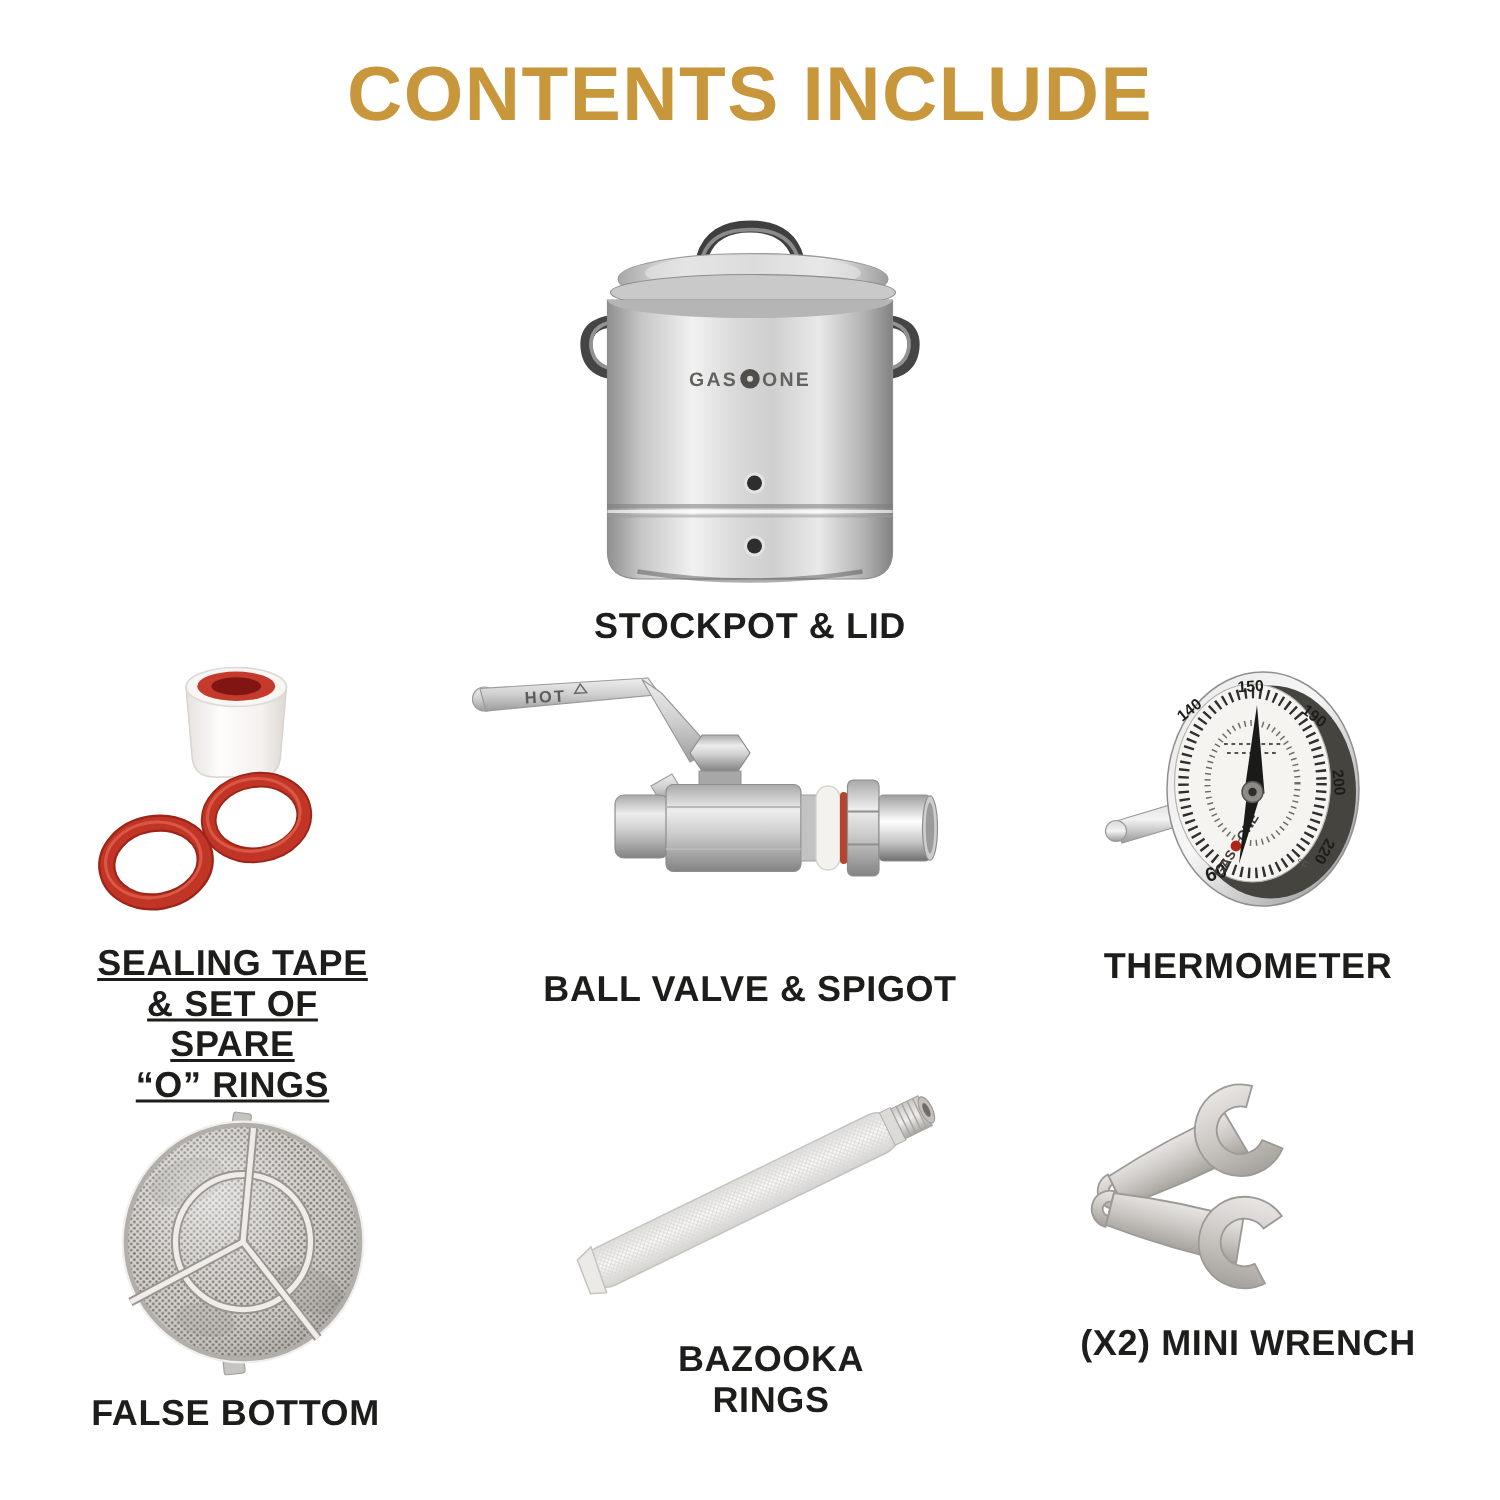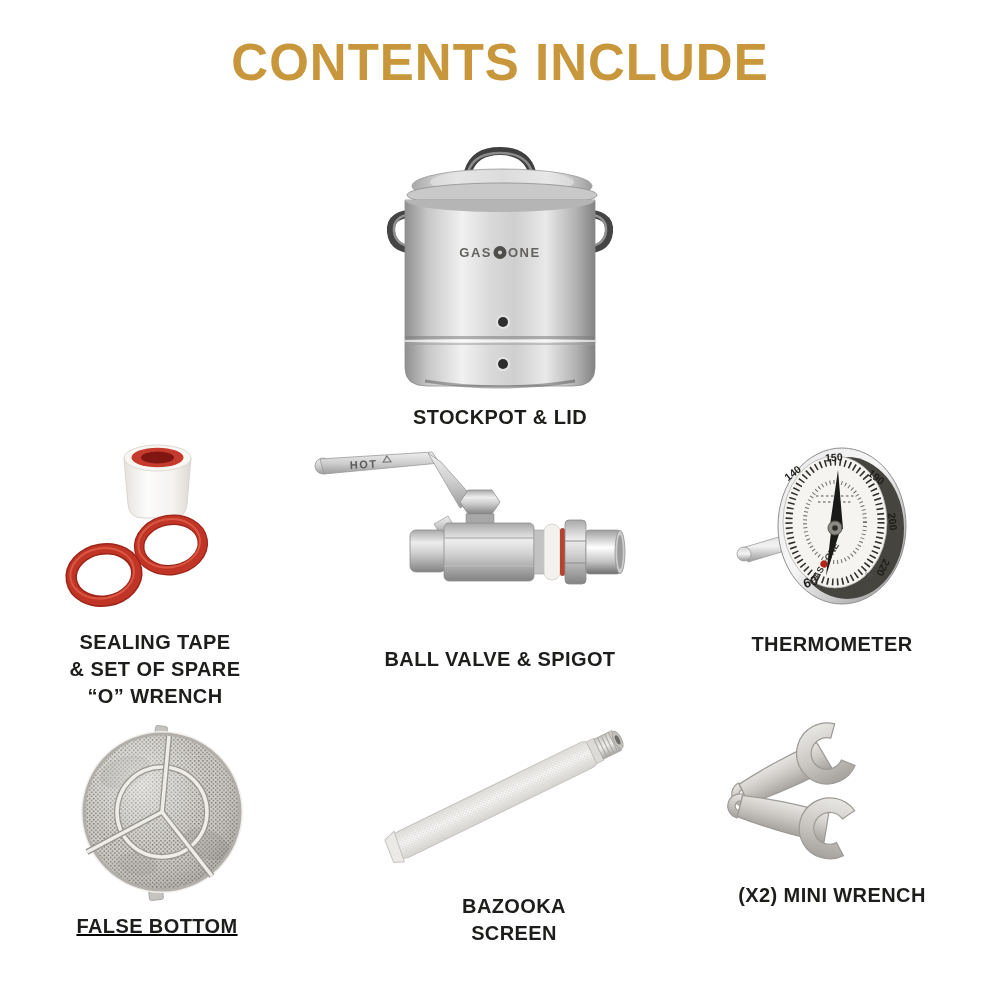--- a/index.html
+++ b/index.html
@@ -7,32 +7,32 @@
     position:relative;width:1000px;height:1000px;background:#ffffff;overflow:hidden;
     font-family:"Liberation Sans",sans-serif;
   }
   .page-title{
     position:absolute;top:37px;left:0;width:1000px;text-align:center;
     font-size:51px;font-weight:bold;letter-spacing:1px;color:#C8973B;line-height:52px;
   }
   .item{position:absolute;text-align:center;}
   .item svg{display:block;}
   .label{
-    font-weight:bold;font-size:20px;color:#1D1D1B;letter-spacing:.4px;line-height:27px;
+    font-weight:bold;font-size:24px;color:#1D1D1B;letter-spacing:.4px;line-height:27px;
   }
   
   .pos-stockpot{left:375px;top:146px;width:250px;}
   .pos-stockpot .label{margin-top:8px;}
   .pos-tape{left:55px;top:442px;width:200px;}
-  .pos-tape .label{margin-top:5px;}
+  .pos-tape .label{margin-top:5px;text-decoration:underline;}
   .pos-valve{left:310px;top:450px;width:380px;}
   .pos-valve .label{margin-top:16px;}
   .pos-thermo{left:732px;top:438px;width:200px;}
   .pos-thermo .label{margin-top:5px;text-align:center;}
-  .pos-false{left:57px;top:724px;width:200px;text-decoration:underline;}
+  .pos-false{left:57px;top:740px;width:200px;}
   .pos-false .label{margin-top:11px;}
   .pos-bazooka{left:364px;top:712px;width:300px;}
   .pos-bazooka .label{margin-top:9px;}
   .pos-wrench{left:712px;top:708px;width:240px;}
   .pos-wrench .label{margin-top:2px;}
 </style>
 </head>
 <body>
 
 <div class="canvas">
@@ -122,21 +122,21 @@
 
       <g transform="translate(49,133) rotate(-10)">
         <ellipse cx="0" cy="0" rx="33" ry="26" fill="none" stroke="#9c2418" stroke-width="11.5"></ellipse>
         <ellipse cx="0" cy="0" rx="33" ry="26" fill="none" stroke="#c13526" stroke-width="8.5"></ellipse>
         <ellipse cx="-1.5" cy="-2" rx="32" ry="25" fill="none" stroke="#e0604b" stroke-width="2" opacity="0.8"></ellipse>
       </g>
     </svg>
     <div class="label">
       <div>SEALING TAPE</div>
       <div>&amp; SET OF SPARE</div>
-      <div>“O” WRENCH</div>
+      <div>“O” RINGS</div>
     </div>
   </div>
 
   <div class="item pos-valve">
     <svg width="380" height="180" viewBox="0 0 380 180">
       <defs>
         <linearGradient id="bv-v" x1="0" y1="0" x2="0" y2="1">
           <stop offset="0" stop-color="#a9a9a9"></stop>
             <stop offset="0.3" stop-color="#ededed"></stop>
           <stop offset="0.55" stop-color="#cfcfcf"></stop>
@@ -317,21 +317,21 @@
           <rect x="222" y="-12" width="8" height="24" fill="#dddbd7" stroke="#b5b3af" stroke-width="0.7"></rect>
           <rect x="230" y="-11" width="20" height="22" fill="url(#bz-fit)" stroke="#a8a6a2" stroke-width="0.8"></rect>
           <path d="M234,-11 L234,11 M238,-11 L238,11 M242,-11 L242,11 M246,-11 L246,11" stroke="#a9a7a3" stroke-width="1"></path>
           <ellipse cx="251" cy="0" rx="4" ry="9.5" fill="#c4c1bd" stroke="#9d9b97" stroke-width="0.8"></ellipse>
           <ellipse cx="251" cy="0" rx="2" ry="5" fill="#6e6c68"></ellipse>
         </g>
       </g>
     </svg>
     <div class="label">
       <div>BAZOOKA</div>
-      <div>SCREEN</div>
+      <div>RINGS</div>
     </div>
   </div>
 
   <div class="item pos-wrench">
     <svg width="240" height="172" viewBox="0 0 240 172">
       <defs>
         <linearGradient id="wr-g" x1="0" y1="0" x2="0" y2="1">
           <stop offset="0" stop-color="#e8e6e3"></stop>
             <stop offset="0.5" stop-color="#cbc8c4"></stop>
           <stop offset="1" stop-color="#a5a29e"></stop>

